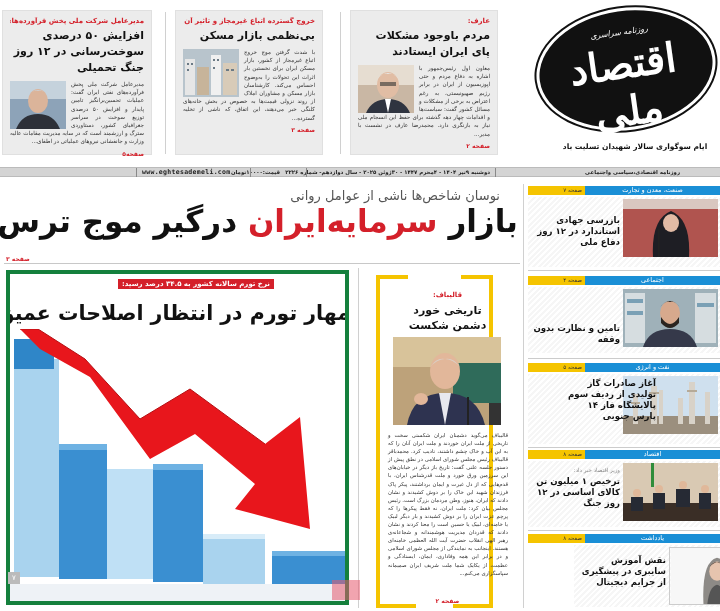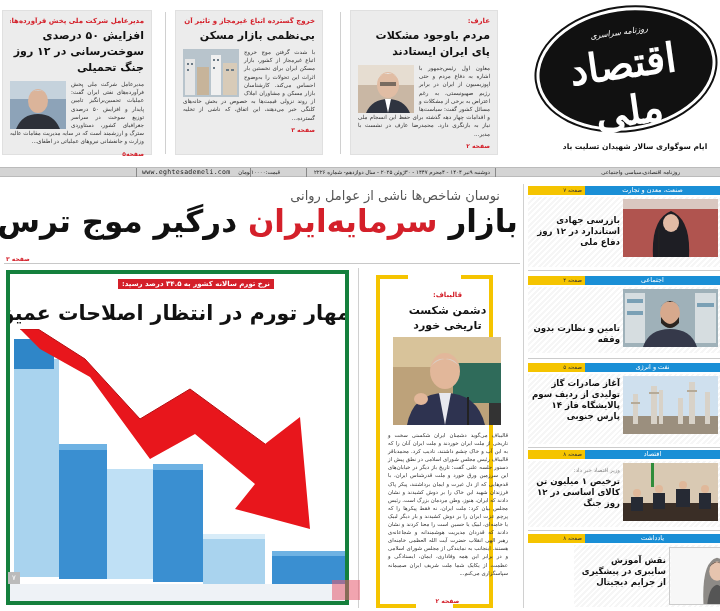--- a/index.html
+++ b/index.html
@@ -44,21 +44,21 @@
     position: absolute; left: 40px; top: 142px; width: 150px; text-align: center;
     font-size: 7.5px; font-weight: bold; direction: rtl; color: #111;
   }
 
   
   .strip {
     position: absolute; left: 0; top: 167px; width: 720px; height: 10px;
     background: #d4d4d4; border-top: 1px solid #bbb; border-bottom: 1px solid #bbb;
     font-size: 5.4px; color: #222; direction: rtl;
   }
-  .strip .cell { position: absolute; top: 1px; white-space: nowrap; }
+  .strip .cell { position: absolute; top: 1px; white-space: nowrap; font-weight: bold; }
   .strip .divider { position: absolute; top: 0; width: 1px; height: 9px; background: #888; }
   .strip .url { font-family: "DejaVu Sans Mono", monospace; font-size: 6.5px; top: 0; letter-spacing: 0.3px; direction: ltr; }
 
   
   .subhead {
     position: absolute; left: 150px; top: 188px; width: 350px; text-align: right;
     font-size: 13px; color: #555; direction: rtl;
   }
   .headline {
     position: absolute; left: 8px; top: 203px; width: 510px; text-align: center;
@@ -227,22 +227,22 @@
 <div class="ghal-frame">
   <div class="bar" style="left:0; top:0; width:4px; height:333px;"></div>
   <div class="bar" style="right:0; top:0; width:4px; height:333px;"></div>
   <div class="bar" style="left:0; top:0; width:32px; height:4px;"></div>
   <div class="bar" style="right:0; top:0; width:32px; height:4px;"></div>
   <div class="bar" style="left:0; bottom:0; width:40px; height:4px;"></div>
   <div class="bar" style="right:0; bottom:0; width:40px; height:4px;"></div>
 
   <div class="ghal-kicker">قالیباف:</div>
   <div class="ghal-title">
+    <div>تاریخی خورد</div>
     <div>دشمن شکست</div>
-    <div>تاریخی خورد</div>
   </div>
   <svg class="ghal-photo" viewBox="0 0 108 88">
     <rect width="108" height="88" fill="#bda27a"></rect>
     <rect width="108" height="30" fill="#d8c39a"></rect>
     <rect x="60" y="26" width="48" height="40" fill="#2f6b5a"></rect>
     <ellipse cx="52" cy="34" rx="15" ry="18" fill="#e2b79a"></ellipse>
     <path d="M37 30 Q52 14 67 30 Q60 20 52 22 Q44 20 37 30Z" fill="#d9d0c8"></path>
     <path d="M14 88 Q20 56 52 56 Q84 56 92 88Z" fill="#2e3350"></path>
     <path d="M46 56 L52 88 L58 56Z" fill="#e8e8ee"></path>
     <ellipse cx="28" cy="62" rx="7" ry="6" fill="#e2b79a"></ellipse>
@@ -317,21 +317,21 @@
             <rect x="55" y="22" width="5" height="26"></rect>
             <rect x="66" y="6" width="6" height="42"></rect>
             <rect x="82" y="16" width="5" height="32"></rect>
           </g>
         <g fill="#b5aa98">
             <rect x="26" y="16" width="10" height="2"></rect>
             <rect x="64" y="14" width="10" height="2"></rect>
             <rect x="8" y="26" width="9" height="2"></rect>
           </g>
       </svg>
-      <div class="sb-text" style="top:4px;">آغاز صادرات گاز تولیدی از ردیف سوم پالایشگاه فاز ۱۴ پارس جنوبی</div>
+      <div class="sb-text" style="top:4px;margin-left:36px;">آغاز صادرات گاز تولیدی از ردیف سوم پالایشگاه فاز ۱۴ پارس جنوبی</div>
     </div>
   </div>
   <div class="sb-rule" style="top:261px;"></div>
 
   <div class="sb-sec" style="top:264px; height:80px;">
     <div class="sb-header">
       <div class="page">صفحه ۸</div>
       <div class="cat">اقتصاد</div>
     </div>
     <div class="sb-body" style="height:66px;">

